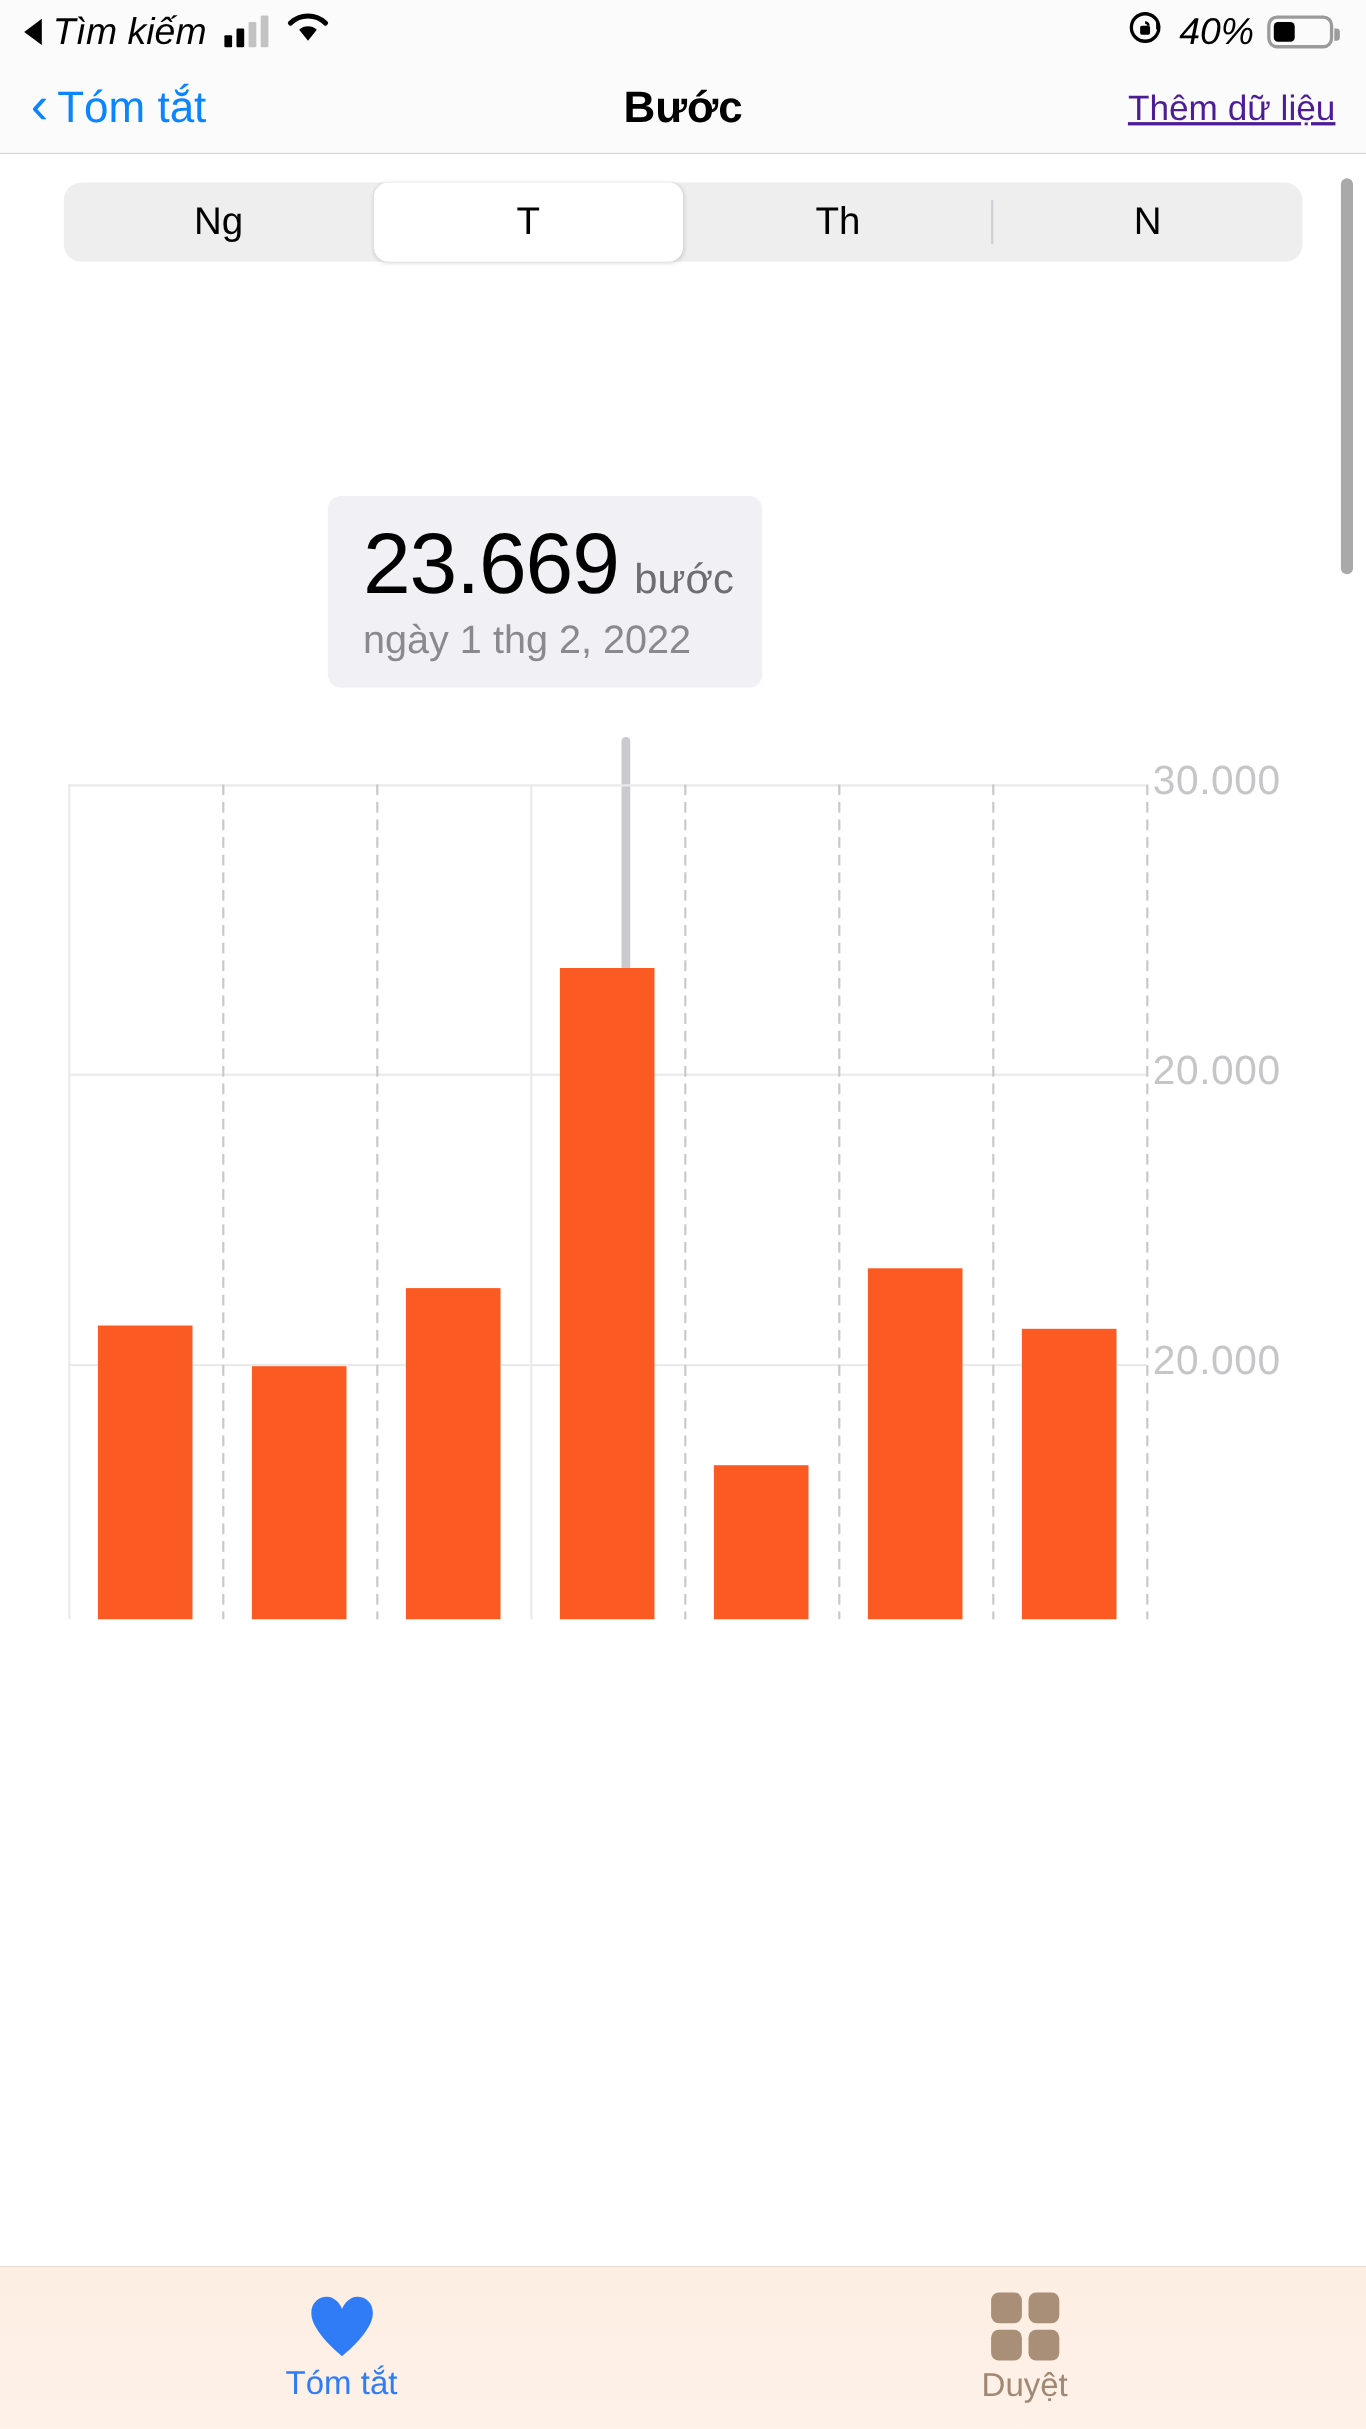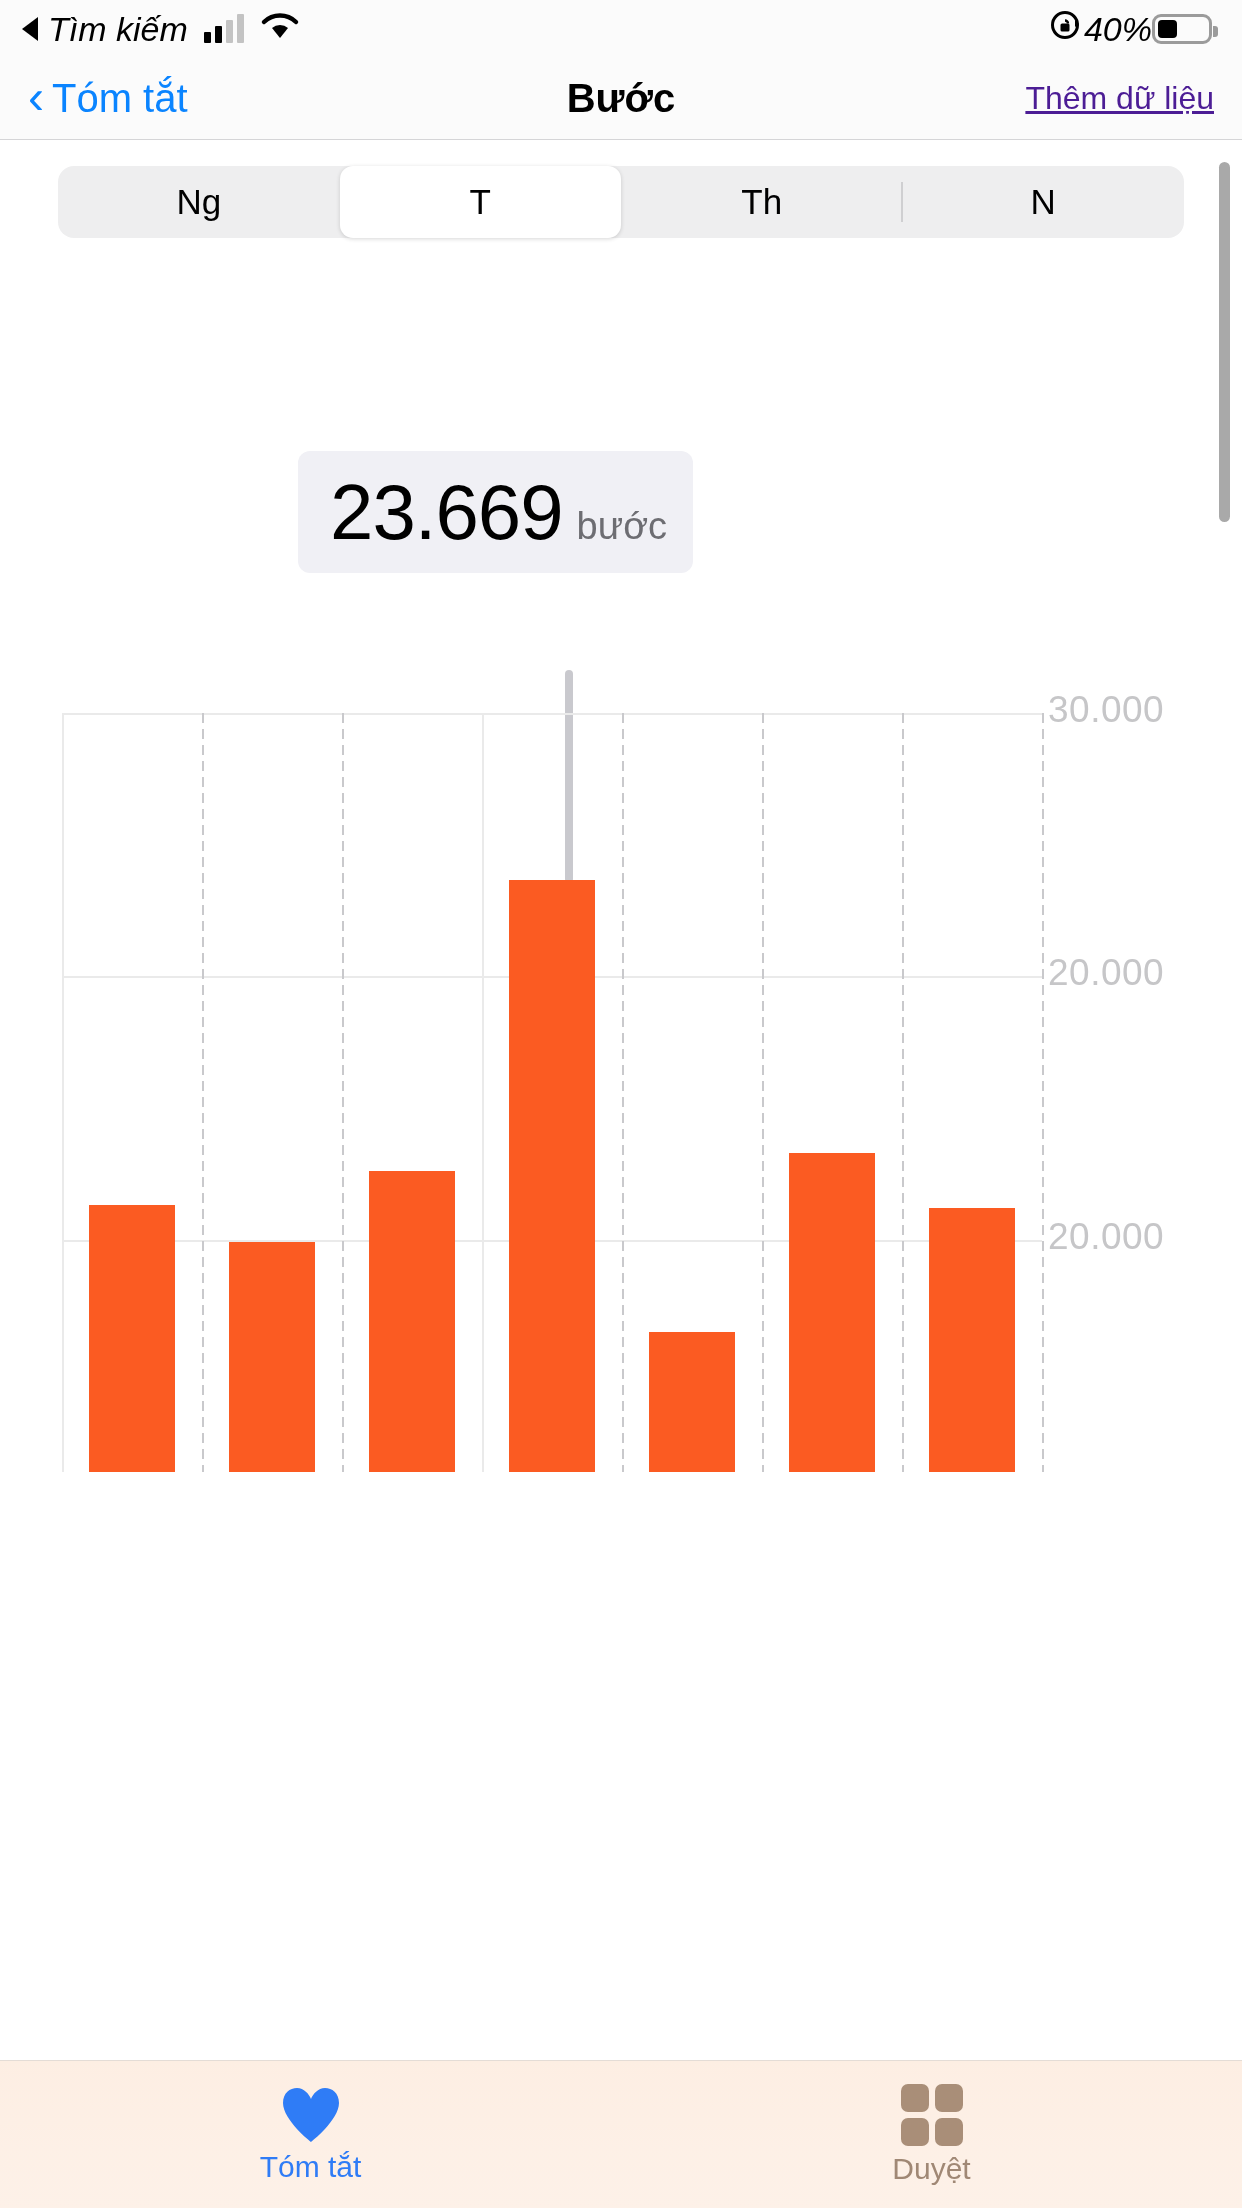--- a/index.html
+++ b/index.html
@@ -30,21 +30,21 @@
   .sb-signal i{ display:block; width:7px; background:#000; border-radius:1px;}
   .sb-signal i:nth-child(1){height:11px;}
   .sb-signal i:nth-child(2){height:17px;}
   .sb-signal i:nth-child(3){height:23px;background:#c3c3c3;}
   .sb-signal i:nth-child(4){height:29px;background:#c3c3c3;}
   .sb-wifi{ margin-left:6px; }
   .sb-time{
     position:absolute; left:0; right:0; text-align:center;
     font-size:35px; font-weight:400; letter-spacing:.2px;
   }
-  .sb-right{ margin-left:auto; display:flex; align-items:center; font-size:34px;}
+  .sb-right{ margin-left:auto; display:flex; align-items:center; gap:12px; font-size:34px;}
   .sb-batt{
     width:60px;height:30px;border:3px solid #9b9b9b;border-radius:9px;position:relative;
     display:flex;align-items:center;padding:3px;
   }
   .sb-batt::after{
     content:"";position:absolute;right:-9px;top:9px;width:5px;height:11px;
     background:#9b9b9b;border-radius:0 3px 3px 0;
   }
   .sb-batt i{ display:block;height:100%;width:40%;background:#000;border-radius:4px;}
 
@@ -200,20 +200,21 @@
         <span>N</span>
       </div>
     </div>
   </div>
 
   <div class="valuecard">
     <div class="vc-row">
       <span class="vc-num">23.669</span>
       <span class="vc-unit">bước</span>
     </div>
+    <div class="vc-date">ngày 1 thg 2, 2022</div>
   </div>
 
   <div class="selline"></div>
 
   <div class="chart">
     <div id="gridlines">
         <div class="gridline" style="top: 526.667px;"></div>
         <div class="gridline" style="top: 263.333px;"></div>
         <div class="gridline" style="top: 0px;"></div>
       </div>

